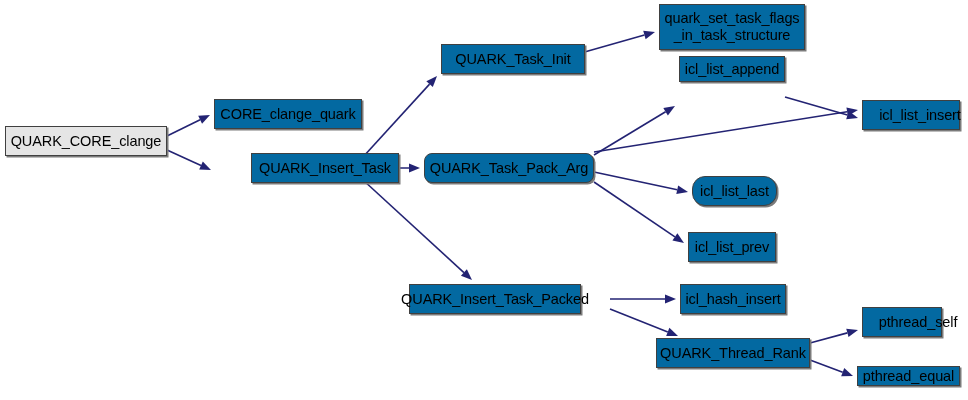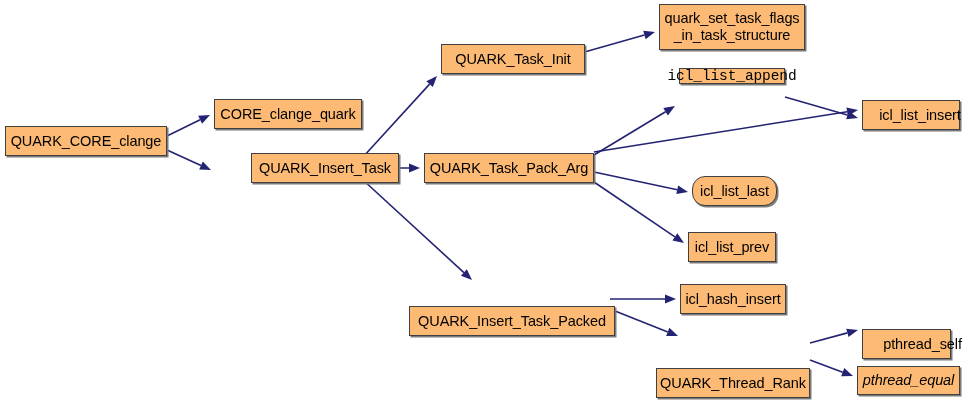--- a/index.html
+++ b/index.html
@@ -20,34 +20,34 @@
     left: 0;
     top: 0;
     width: 968px;
     height: 400px;
     pointer-events: none;
   }
   .node {
     position: absolute;
     box-sizing: border-box;
     border: 1px solid #404040;
-    background: #fdba74;
+    background: #0369a1;
     color: #000000;
     display: flex;
     align-items: center;
     justify-content: center;
     text-align: center;
     font-size: 14.5px;
     line-height: 17px;
     letter-spacing: -0.1px;
     white-space: pre-line;
     box-shadow: 1.5px 1.5px 0 0 #7b7b7b;
   }
   .node.root {
-    background: #fdba74;
+    background: #e5e5e5;
   }
 </style>
 </head>
 <body>
 
 <div id="callgraph">
   <svg id="edge-layer" viewBox="0 0 968 400" width="968" height="400" xmlns="http://www.w3.org/2000/svg">
       <g>
         <line x1="167" y1="136" x2="200.11575732414926" y2="119.82718828355502" stroke="#232373" stroke-width="1.6"></line>
         <polygon points="202.04663263757126,123.78088535389531 198.18488201072725,115.87349121321472 210,115" fill="#232373"></polygon>
@@ -109,24 +109,24 @@
         <polygon points="841.1561313054726,376.2877053124177 844.224987971261,368.04015302311115 853,376" fill="#232373"></polygon>
       </g>
     </svg>
   <div id="node-layer">
       <div class="node root" style="left: 5px; top: 126px; width: 162px; height: 30px;">QUARK_CORE_clange</div>
       <div class="node" style="left: 214px; top: 99px; width: 148px; height: 30px;">CORE_clange_quark</div>
       <div class="node" style="left: 215px; top: 153px; width: 148px; height: 30px; margin-left: 36px;">QUARK_Insert_Task</div>
       <div class="node" style="left: 441px; top: 44px; width: 144px; height: 30px; text-align: center;">QUARK_Task_Init</div>
       <div class="node" style="left: 659px; top: 4px; width: 146px; height: 46px;">quark_set_task_flags
 _in_task_structure</div>
-      <div class="node" style="left: 679px; top: 68px; width: 106px; height: 16px; font-family: Liberation Mono, monospace;">icl_list_append</div>
+      <div class="node" style="left: 679px; top: 56px; width: 106px; height: 26px;">icl_list_append</div>
       <div class="node" style="left: 862px; top: 100px; width: 98px; height: 30px; padding-left: 18px;">icl_list_insert</div>
-      <div class="node" style="left: 424px; top: 153px; width: 170px; height: 30px;">QUARK_Task_Pack_Arg</div>
+      <div class="node" style="left: 424px; top: 153px; width: 170px; height: 30px; border-radius: 8px;">QUARK_Task_Pack_Arg</div>
       <div class="node" style="left: 692px; top: 176px; width: 85px; height: 30px; border-radius: 13px;">icl_list_last</div>
       <div class="node" style="left: 688px; top: 232px; width: 88px; height: 30px;">icl_list_prev</div>
-      <div class="node" style="left: 409px; top: 284px; width: 206px; height: 30px; margin-top: 22px;">QUARK_Insert_Task_Packed</div>
+      <div class="node" style="left: 409px; top: 284px; width: 172px; height: 30px;">QUARK_Insert_Task_Packed</div>
       <div class="node" style="left: 680px; top: 284px; width: 106px; height: 30px;">icl_hash_insert</div>
-      <div class="node" style="left: 656px; top: 338px; width: 154px; height: 30px; margin-top: 30px;">QUARK_Thread_Rank</div>
-      <div class="node" style="left: 862px; top: 329px; width: 89px; height: 30px; padding-left: 32px;">pthread_self</div>
-      <div class="node" style="left: 857px; top: 366px; width: 103px; height: 29px; font-style: italic;">pthread_equal</div>
+      <div class="node" style="left: 656px; top: 338px; width: 154px; height: 30px;">QUARK_Thread_Rank</div>
+      <div class="node" style="left: 862px; top: 307px; width: 80px; height: 30px; padding-left: 32px;">pthread_self</div>
+      <div class="node" style="left: 857px; top: 366px; width: 103px; height: 20px;">pthread_equal</div>
     </div>
 </div>
 
 </body></html>

